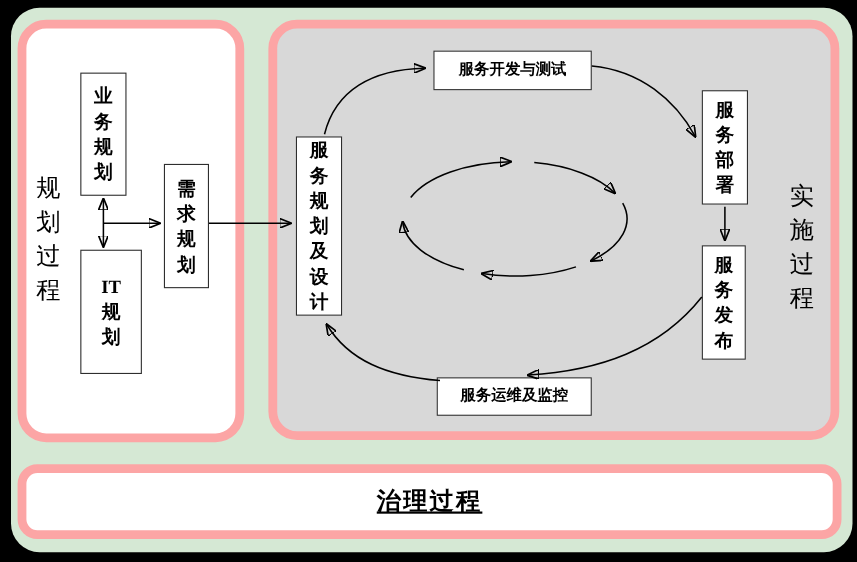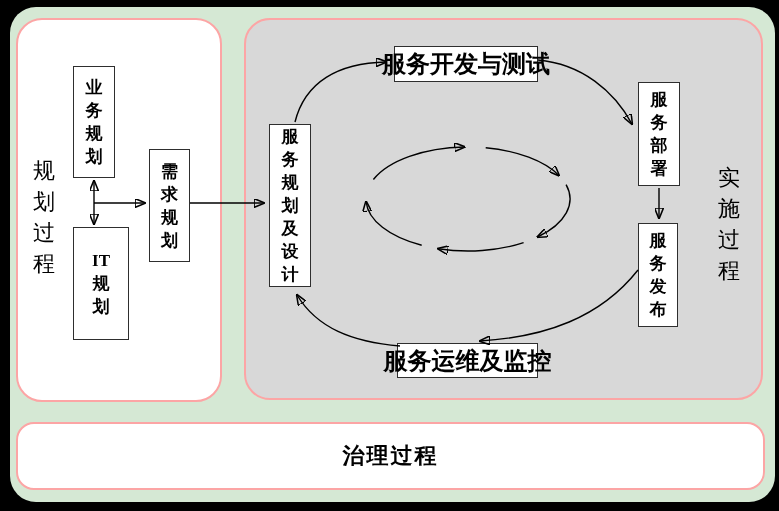--- a/index.html
+++ b/index.html
@@ -4,41 +4,41 @@
 <style>
   html,body{margin:0;padding:0;background:#000;}
   .canvas{
     position:relative;width:779px;height:511px;background:#000;overflow:hidden;
     font-family:"Liberation Serif","DejaVu Serif",serif;color:#000;
   }
   .surface{
     position:absolute;left:10px;top:7px;width:765px;height:495px;
     background:#d5e8d4;border-radius:26px;
   }
-  .panel{position:absolute;border:2px solid #fca5a5;box-sizing:border-box;}
+  .panel{position:absolute;border:8px solid #fca5a5;box-sizing:border-box;text-decoration:underline;}
   .panel-planning{left:16px;top:18px;width:206px;height:384px;border-radius:26px;background:#ffffff;}
   .panel-impl{left:244px;top:18px;width:519px;height:382px;border-radius:26px;background:#d8d8d8;}
   .panel-gov{
     left:16px;top:422px;width:749px;height:68px;border-radius:18px;background:#ffffff;
     display:flex;align-items:center;justify-content:center;
   }
   .gov-label{font-size:22px;font-weight:bold;letter-spacing:2px;}
   .side-label{
     position:absolute;width:30px;text-align:center;white-space:pre-line;
     font-size:22px;line-height:31px;font-weight:normal;
   }
   .label-planning{left:29px;top:155px;}
   .label-impl{left:714px;top:162px;}
   .box{
     position:absolute;background:#ffffff;border:1.5px solid #2e2e2e;box-sizing:border-box;
     display:flex;align-items:center;justify-content:center;text-align:center;
     font-weight:bold;
   }
   .vtext{white-space:pre-line;font-size:17px;line-height:23px;}
-  .htext{font-size:24px;line-height:20px;white-space:nowrap;}
+  .htext{font-size:14px;line-height:20px;white-space:nowrap;}
   .box-biz{left:73px;top:66px;width:42px;height:112px;}
   .box-req{left:149px;top:149px;width:41px;height:113px;}
   .box-it{left:73px;top:227px;width:56px;height:113px;}
   .box-design{left:269px;top:124px;width:42px;height:163px;}
   .box-dev{left:394px;top:46px;width:144px;height:36px;}
   .box-deploy{left:638px;top:82px;width:42px;height:104px;}
   .box-release{left:638px;top:223px;width:40px;height:104px;}
   .box-ops{left:397px;top:343px;width:141px;height:35px;}
   svg.overlay{position:absolute;left:0;top:0;pointer-events:none;}
   svg.overlay path, svg.overlay line{stroke:#000;stroke-width:1.4;fill:none;}

